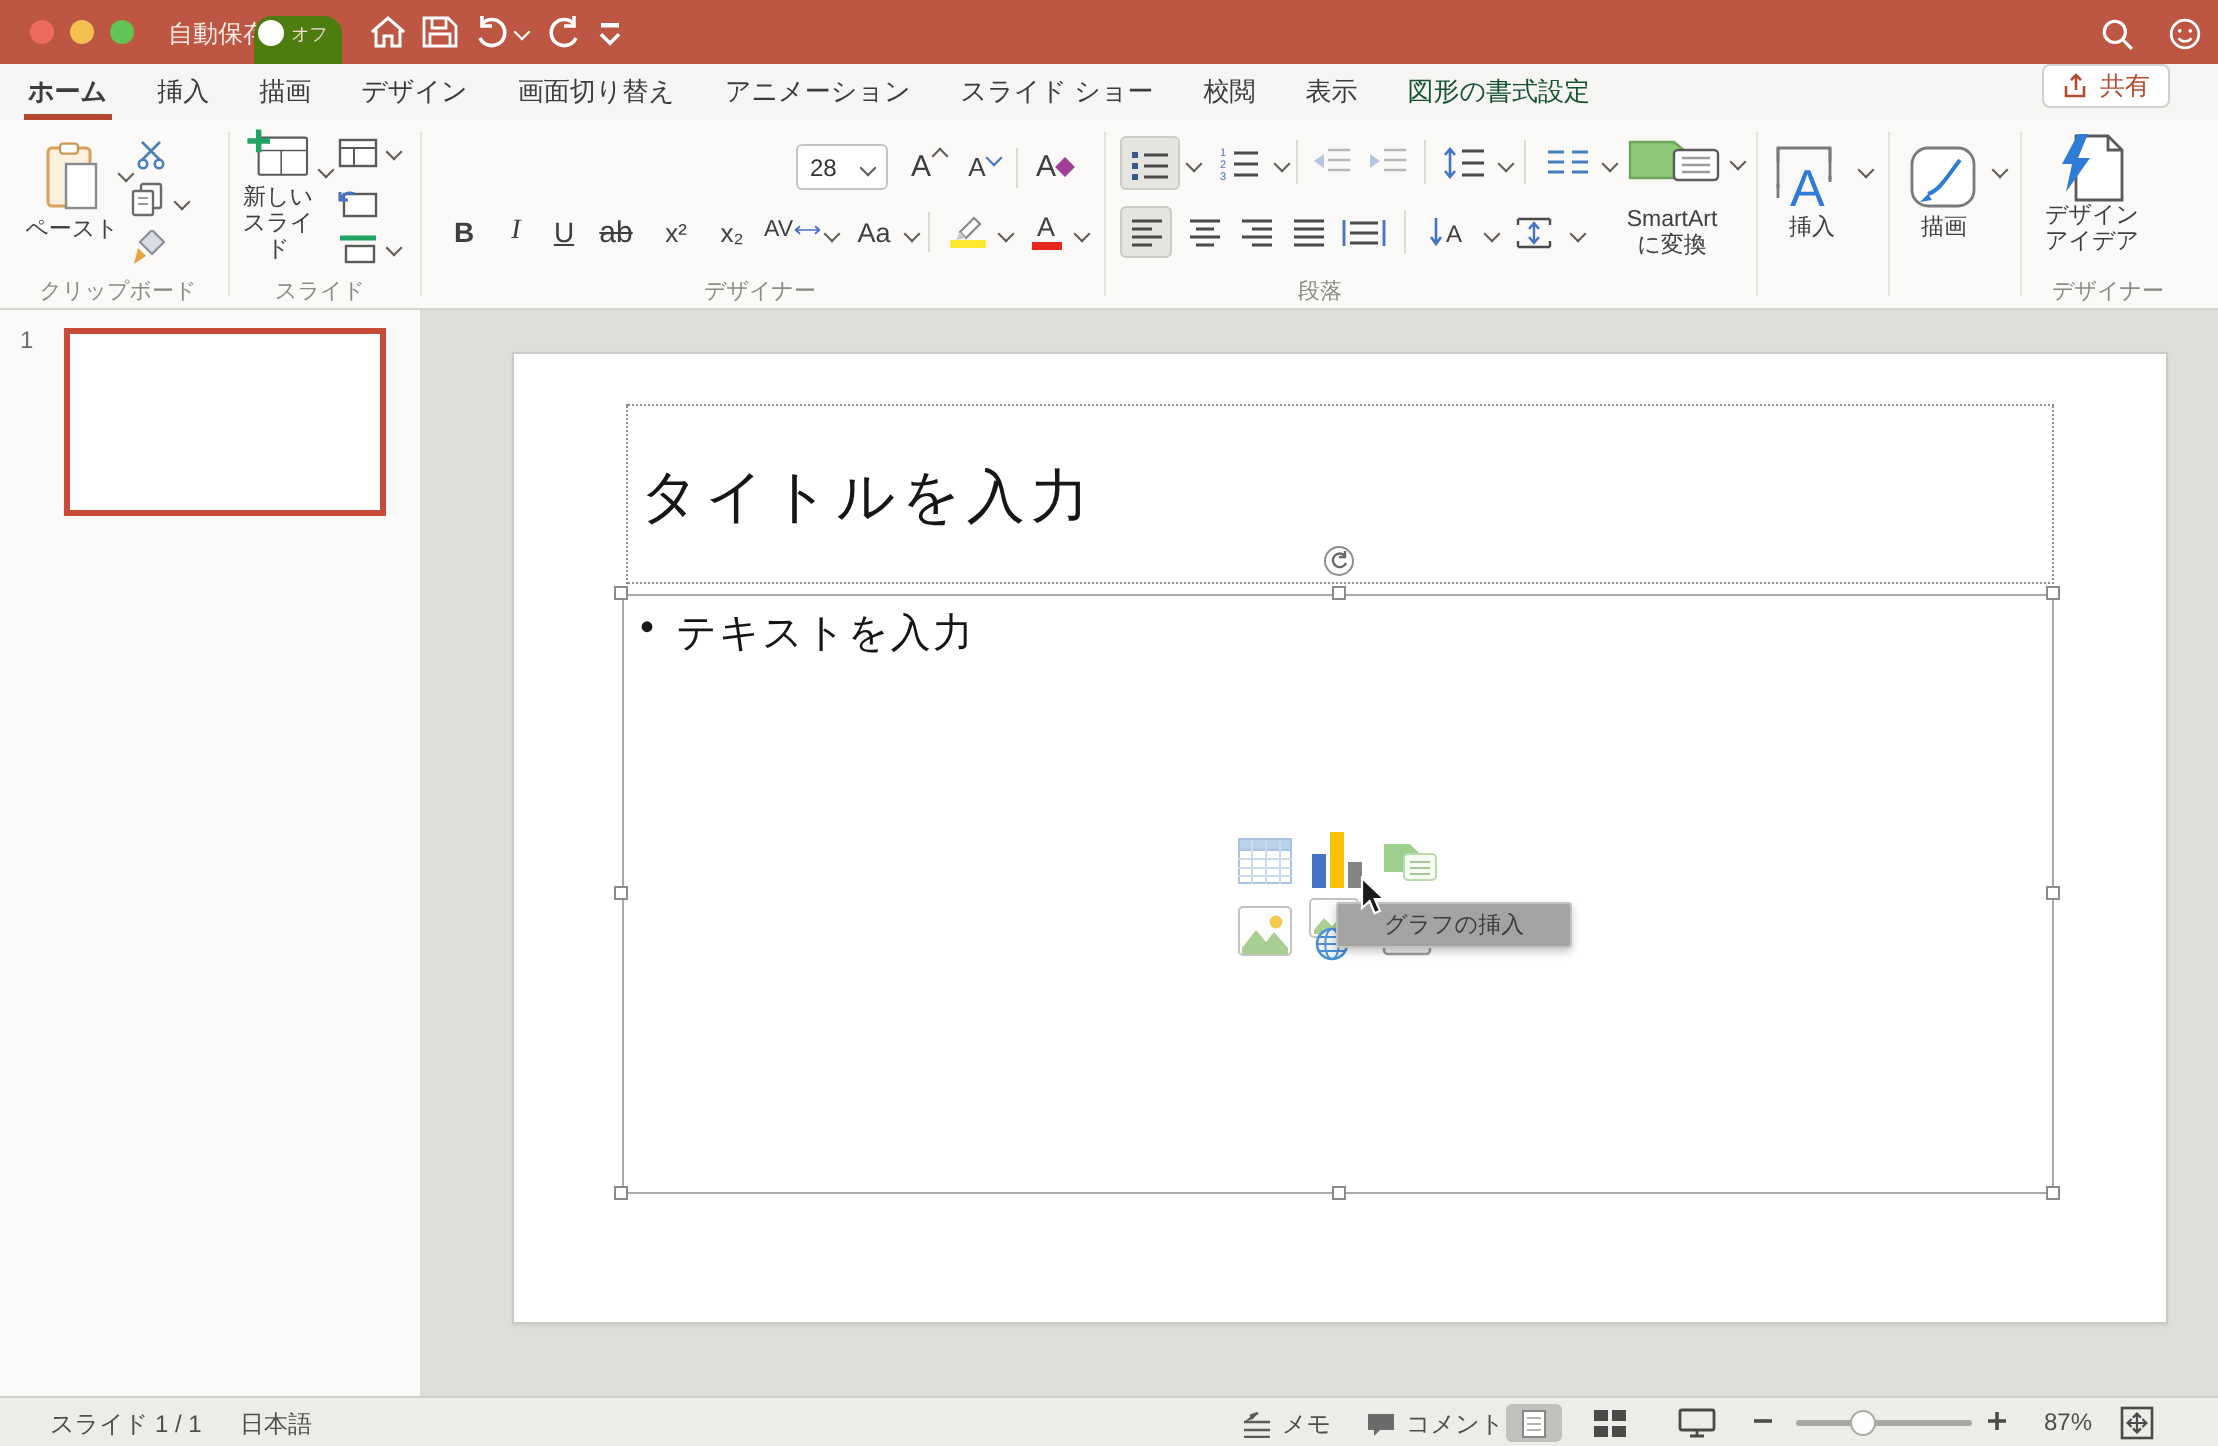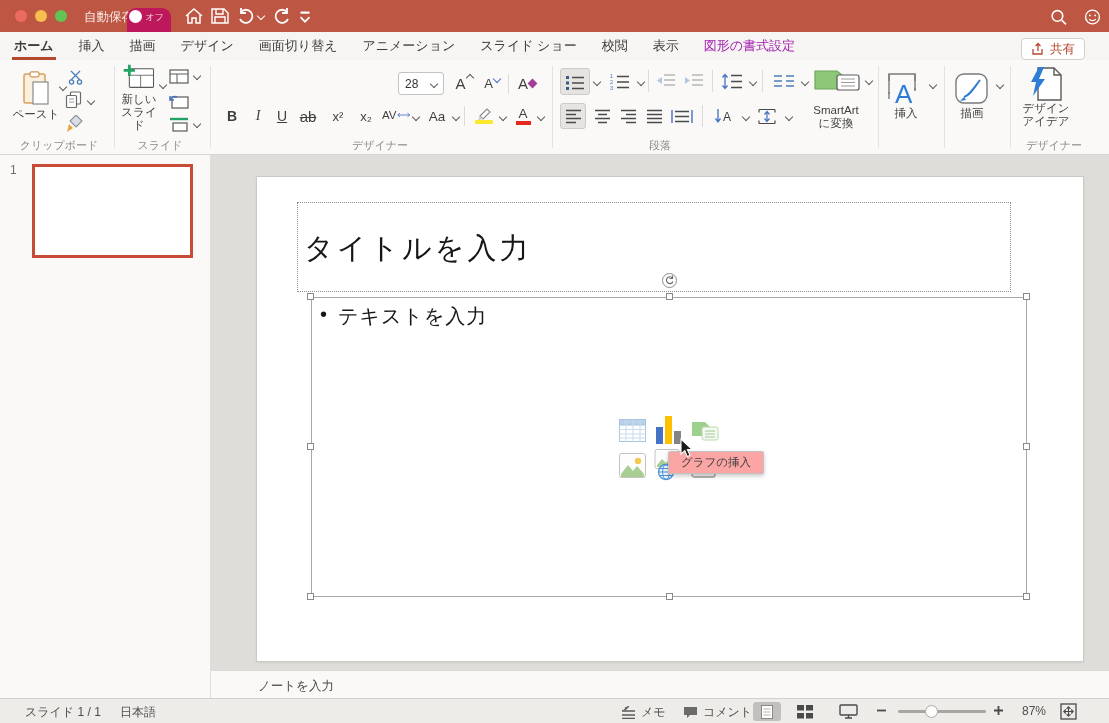--- a/index.html
+++ b/index.html
@@ -3,31 +3,31 @@
 <meta charset="utf-8">
 <style>
   * { margin:0; padding:0; box-sizing:border-box; }
   body { font-family:"Liberation Sans", sans-serif; }
   .app { position:relative; width:1109px; height:723px; background:#DFDDDA; overflow:hidden; font-size:12px; color:#3c3c3c; }
 
   
   .titlebar { position:absolute; top:0; left:0; right:0; height:32px; background:#BD5643; }
   .light { position:absolute; top:10px; width:12px; height:12px; border-radius:50%; }
   .autosave-label { position:absolute; left:84px; top:9px; color:#F8EAE5; font-size:12.5px; }
-  .toggle { position:absolute; left:127px; top:8px; width:44px; height:34px; background:#be185d; border-radius:9px; }
+  .toggle { position:absolute; left:127px; top:8px; width:44px; height:34px; background:#4d7c0f; border-radius:9px; }
   .toggle .knob { position:absolute; left:2px; top:2px; width:13px; height:13px; background:#fff; border-radius:50%; }
   .toggle .state { position:absolute; right:7px; top:3px; font-size:9px; color:#F3DCD5; }
   .tb-ico { position:absolute; top:7px; width:20px; height:18px; }
   .window-title { position:absolute; left:0; right:0; top:8px; text-align:center; color:#FBF4F1; font-size:13px; }
 
   
-  .tabrow { position:absolute; top:32px; left:0; right:0; height:28px; background:#F6F5F3; display:flex; align-items:flex-end; padding:0 14px 0 12px; }
+  .tabrow { position:absolute; top:32px; left:0; right:0; height:28px; background:#F6F5F3; display:flex; align-items:flex-start; padding:0 14px 0 12px; }
   .tab { position:relative; height:28px; line-height:27px; padding:0 2px; margin-right:21px; font-size:13px; color:#3c3c3c; white-space:nowrap; }
   .tab.active { border-bottom:3px solid #B5492F; font-weight:bold; }
-  .tab.contextual { color:#a21caf; }
+  .tab.contextual { color:#14532d; }
   .tellme { display:flex; align-items:center; gap:6px; margin-left:6px; color:#3c3c3c; font-size:13px; white-space:nowrap; }
   .tr-btn { display:flex; align-items:center; gap:5px; background:#fff; border:1px solid #D2D0CD; border-radius:4px; height:22px; padding:0 9px; color:#B5492F; font-size:12.5px; white-space:nowrap; }
   .tr-spacer { flex:1; }
 
   
   .ribbon { position:absolute; top:60px; left:0; right:0; height:95px; background:#FAF9F8; border-bottom:1px solid #D8D6D3; }
   .sep { position:absolute; top:6px; height:82px; width:1px; background:#E4E2DF; }
   .grouplabel { position:absolute; top:78px; font-size:11px; color:#8C8A87; text-align:center; }
   .rbtn { position:absolute; display:flex; align-items:center; justify-content:center; }
   .glyph { font-size:13px; color:#3f3f3f; }
@@ -40,28 +40,28 @@
   .disabled { opacity:.38; }
   .ml { white-space:pre-line; text-align:center; line-height:13px; font-size:11.5px; color:#3f3f3f; }
   .vline { position:absolute; width:1px; background:#DDDBD8; }
 
   
   .workspace { position:absolute; top:155px; left:0; right:0; bottom:25px; }
   .thumb-panel { position:absolute; left:0; top:0; bottom:0; width:211px; background:#FAF9F8; border-right:1px solid #E0DEDB; }
   .slide-num { position:absolute; left:10px; top:8px; color:#6E6E6E; font-size:12px; }
   .thumb { position:absolute; left:32px; top:9px; width:161px; height:94px; background:#fff; border:3px solid #C74B36; }
   .slide { position:absolute; left:257px; top:22px; width:826px; height:484px; background:#fff; box-shadow:0 0 0 1px #CCCAC7, 0 1px 3px rgba(0,0,0,.12); }
-  .title-ph { position:absolute; left:40px; top:25px; width:714px; height:90px; border:1px dotted #8F8F8F; padding:26px 0 0 6px; }
+  .title-ph { position:absolute; left:56px; top:25px; width:714px; height:90px; border:1px dotted #8F8F8F; padding:26px 0 0 6px; }
   .title-ph .txt { font-size:29px; font-weight:300; letter-spacing:3px; color:#161616; }
   .body-ph { position:absolute; left:54px; top:120px; width:716px; height:300px; border:1px solid #A9A9A9; }
   .body-line { position:absolute; left:63px; top:126px; font-size:20px; font-weight:300; letter-spacing:1px; color:#161616; display:flex; gap:10px; }
   .hnd { position:absolute; width:7px; height:7px; background:#fff; border:1px solid #8a8a8a; }
   .rotate { position:absolute; left:405px; top:96px; width:15px; height:15px; background:#fff; border:1px solid #8c8c8c; border-radius:50%; }
   .cicon { position:absolute; }
-  .tooltip { position:absolute; left:411px; top:274px; background:#fca5a5; border:1px solid #C3C1BE; border-radius:2px; padding:3px 12px; font-size:11.5px; color:#3d3d3d; box-shadow:0 2px 4px rgba(0,0,0,.22); z-index:5; white-space:nowrap; }
+  .tooltip { position:absolute; left:411px; top:274px; background:#a3a3a3; border:1px solid #C3C1BE; border-radius:2px; padding:3px 23px; font-size:11.5px; color:#3d3d3d; box-shadow:0 2px 4px rgba(0,0,0,.22); z-index:5; white-space:nowrap; }
   .cursor { position:absolute; left:423px; top:261px; z-index:6; }
   .notesbar { position:absolute; left:211px; right:0; bottom:0; height:28px; background:#FAF9F8; border-top:1px solid #DCDAD7; }
   .notesbar .txt { position:absolute; left:47px; top:7px; font-size:12.5px; color:#4a4a4a; }
 
   
   .statusbar { position:absolute; left:0; right:0; bottom:0; height:25px; background:#EEECE9; border-top:1px solid #D2D0CD; font-size:12px; color:#4E4E4E; }
   .sb { position:absolute; top:5px; white-space:nowrap; }
   .sb-btn { position:absolute; display:flex; align-items:center; gap:5px; }
   .view-normal { position:absolute; left:753px; top:3px; width:28px; height:19px; background:#C2C0BD; border-radius:3px; display:flex; align-items:center; justify-content:center; }
   .z-track { position:absolute; left:898px; top:11px; width:88px; height:3px; background:#A8A6A3; border-radius:2px; }
@@ -462,23 +462,20 @@
           <circle cx="15" cy="4" r="3.2" fill="none" stroke="#9E9C9A" stroke-width="1.3"></circle>
           <path d="M24 10 l5-3 v8 l-5-3 z" fill="#CFCDCB"></path>
         </svg>
 
       <div class="tooltip">グラフの挿入</div>
       <svg class="cursor" width="14" height="20" viewBox="0 0 14 20">
           <path d="M1 1 L1 16 L4.8 12.6 L7.3 18.6 L10 17.4 L7.4 11.6 L12.2 11.6 Z" fill="#1a1a1a" stroke="#fff" stroke-width="1.1"></path>
         </svg>
     </div>
 
-    <div class="notesbar">
-      <span class="txt">ノートを入力</span>
-    </div>
   </div>
 
   <div class="statusbar">
     <span class="sb" style="left:25px">スライド 1 / 1</span>
     <span class="sb" style="left:120px">日本語</span>
     <div class="sb-btn" style="left:621px;top:5px">
       <svg width="15" height="13" viewBox="0 0 15 13">
           <path d="M4 2 L8 0.5 M1 5 h13 M1 9 h13 M1 12.5 h13" stroke="#5a5a5a" stroke-width="1.3" fill="none"></path>
           <path d="M1 5 L5 1.8 8 .6 5.5 3.5 z" fill="#5a5a5a"></path>
         </svg>

